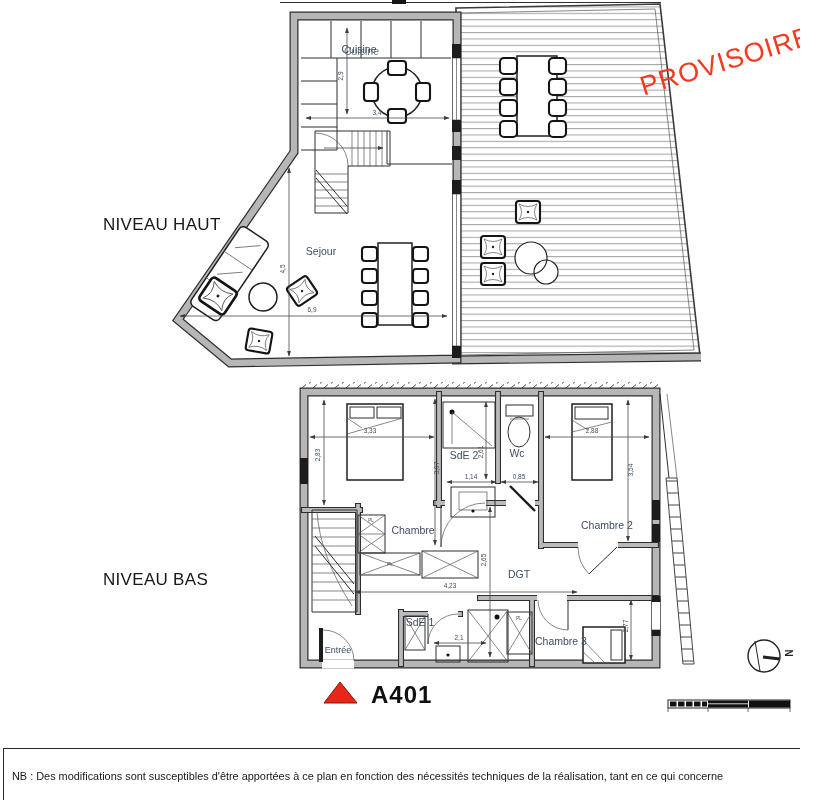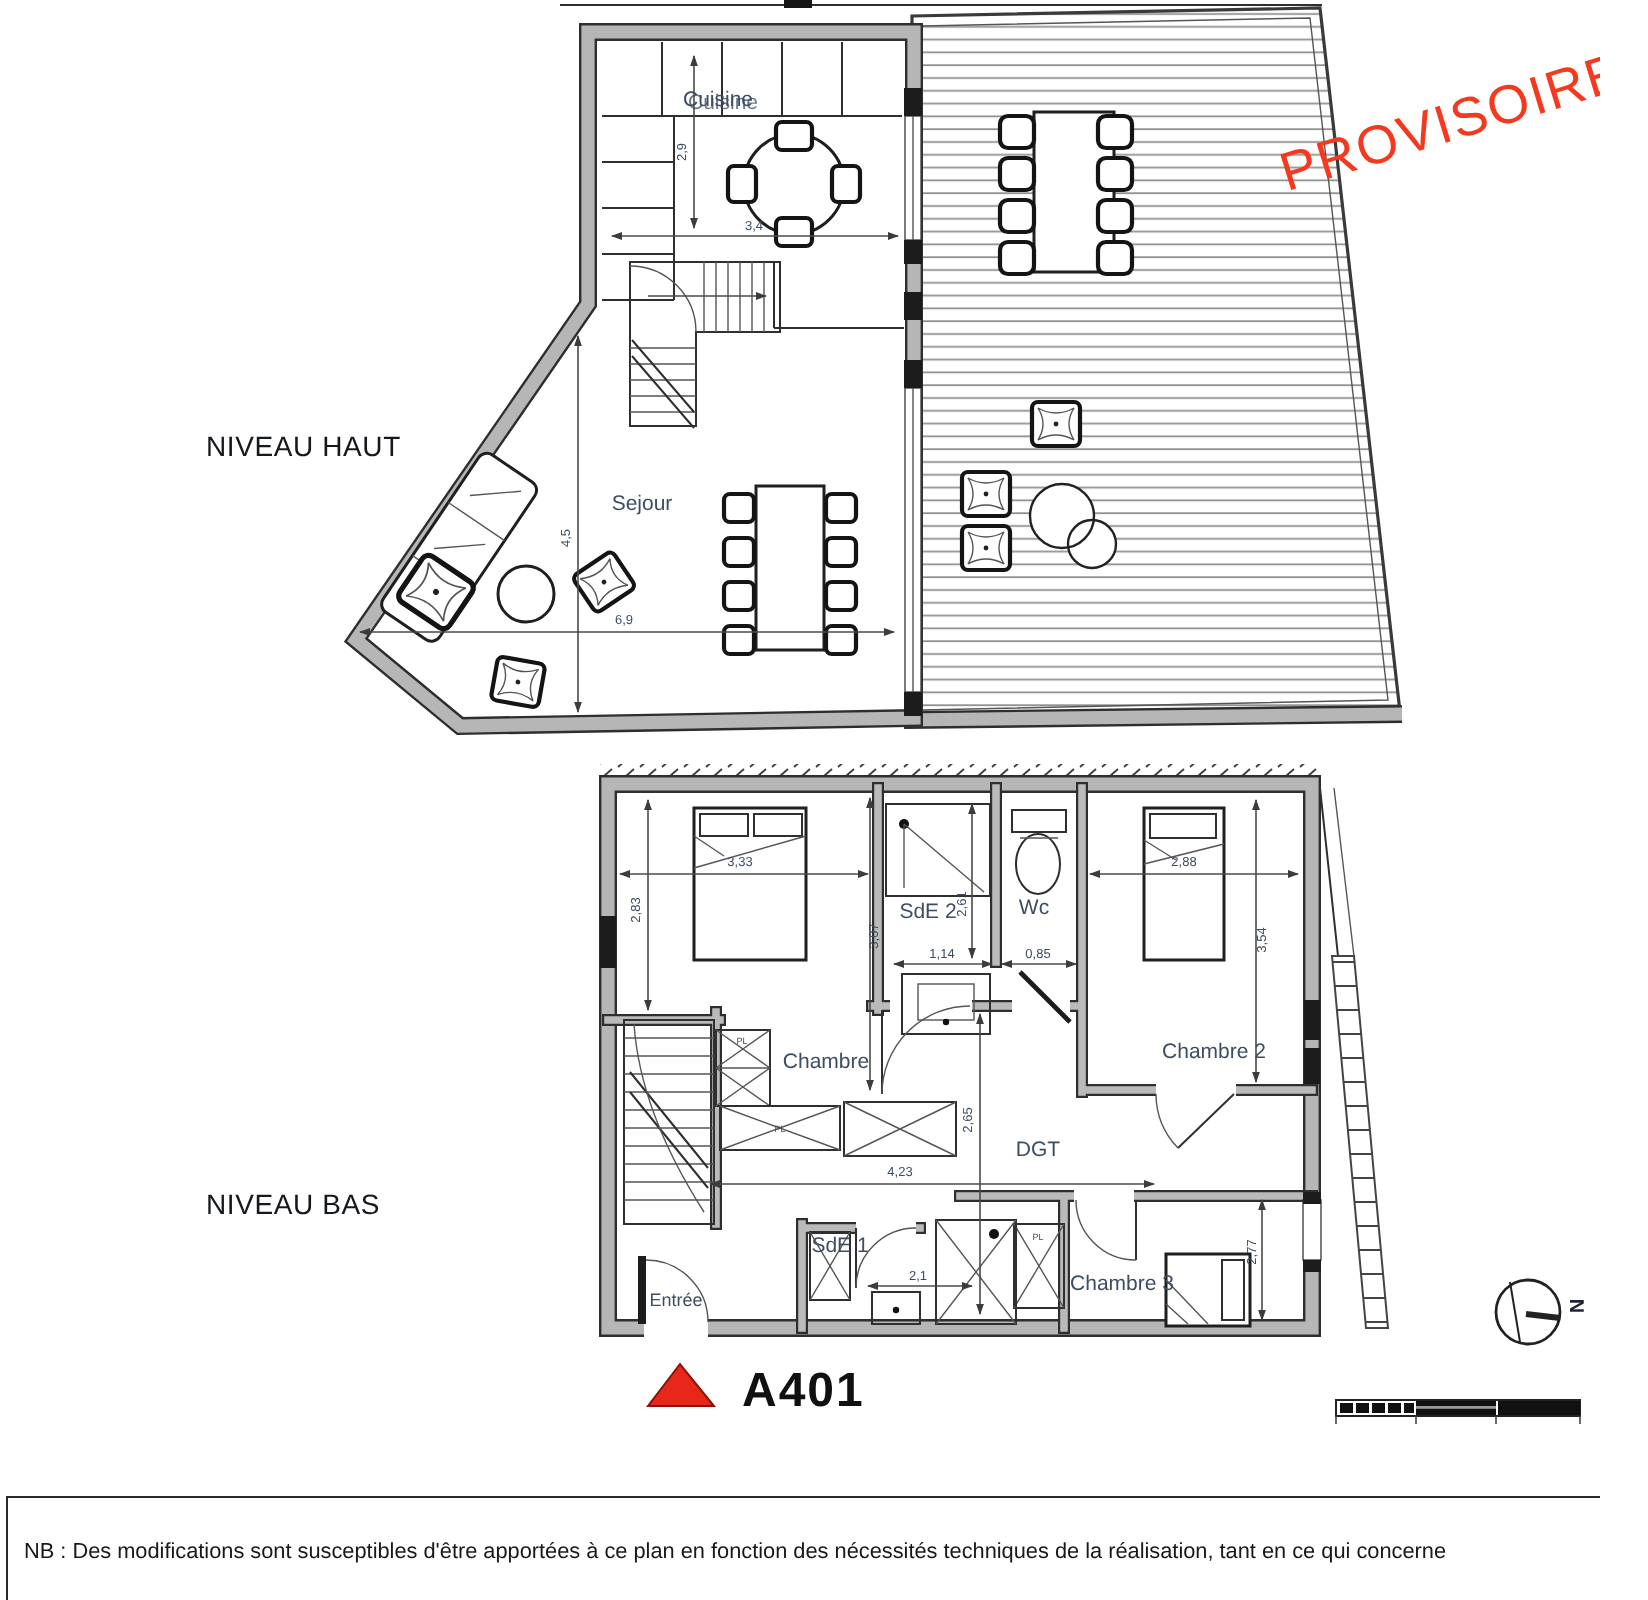--- a/index.html
+++ b/index.html
@@ -17,23 +17,23 @@
   .furn{stroke:#1f1f1f;stroke-width:1.5;fill:#fff;}
   .chair{stroke:#141414;stroke-width:2.1;fill:#fff;}
   .dimline{stroke:#4a4a4a;stroke-width:.8;fill:none;}
   .dim{font-size:6.5px;fill:#3d4e63;text-anchor:middle;}
   .room{font-size:10.5px;fill:#3d4e63;text-anchor:middle;}
   .room-sm{font-size:9px;fill:#3d4e63;text-anchor:middle;}
   .pl{font-size:4.5px;fill:#3d4e63;text-anchor:middle;}
   .apt{font-size:24px;font-weight:bold;fill:#101010;letter-spacing:1px;}
   .north{font-size:10px;font-weight:bold;fill:#1b2430;text-anchor:middle;}
 
-  .lvl{position:absolute;font-size:14px;color:#15181c;letter-spacing:.3px;}
+  .lvl{position:absolute;font-size:17px;color:#15181c;letter-spacing:.3px;}
   .lvl-upper{left:103px;top:215px;}
-  .lvl-lower{left:103px;top:570px;margin-top:24px;}
+  .lvl-lower{left:103px;top:570px;}
 
   .stamp{position:absolute;left:641px;top:72px;font-size:27px;letter-spacing:1px;
          color:#f5391f;transform:rotate(-17deg);transform-origin:left center;white-space:nowrap;}
 
   .note-box{position:absolute;left:3px;top:727px;width:799px;height:53px;
             border:1.3px solid #2a2a2a;padding:20px 8px;
             font-size:10.9px;line-height:15px;color:#17181a;margin-top:21px;}
   .note-line{display:block;white-space:nowrap;}
 </style>
 </head>

